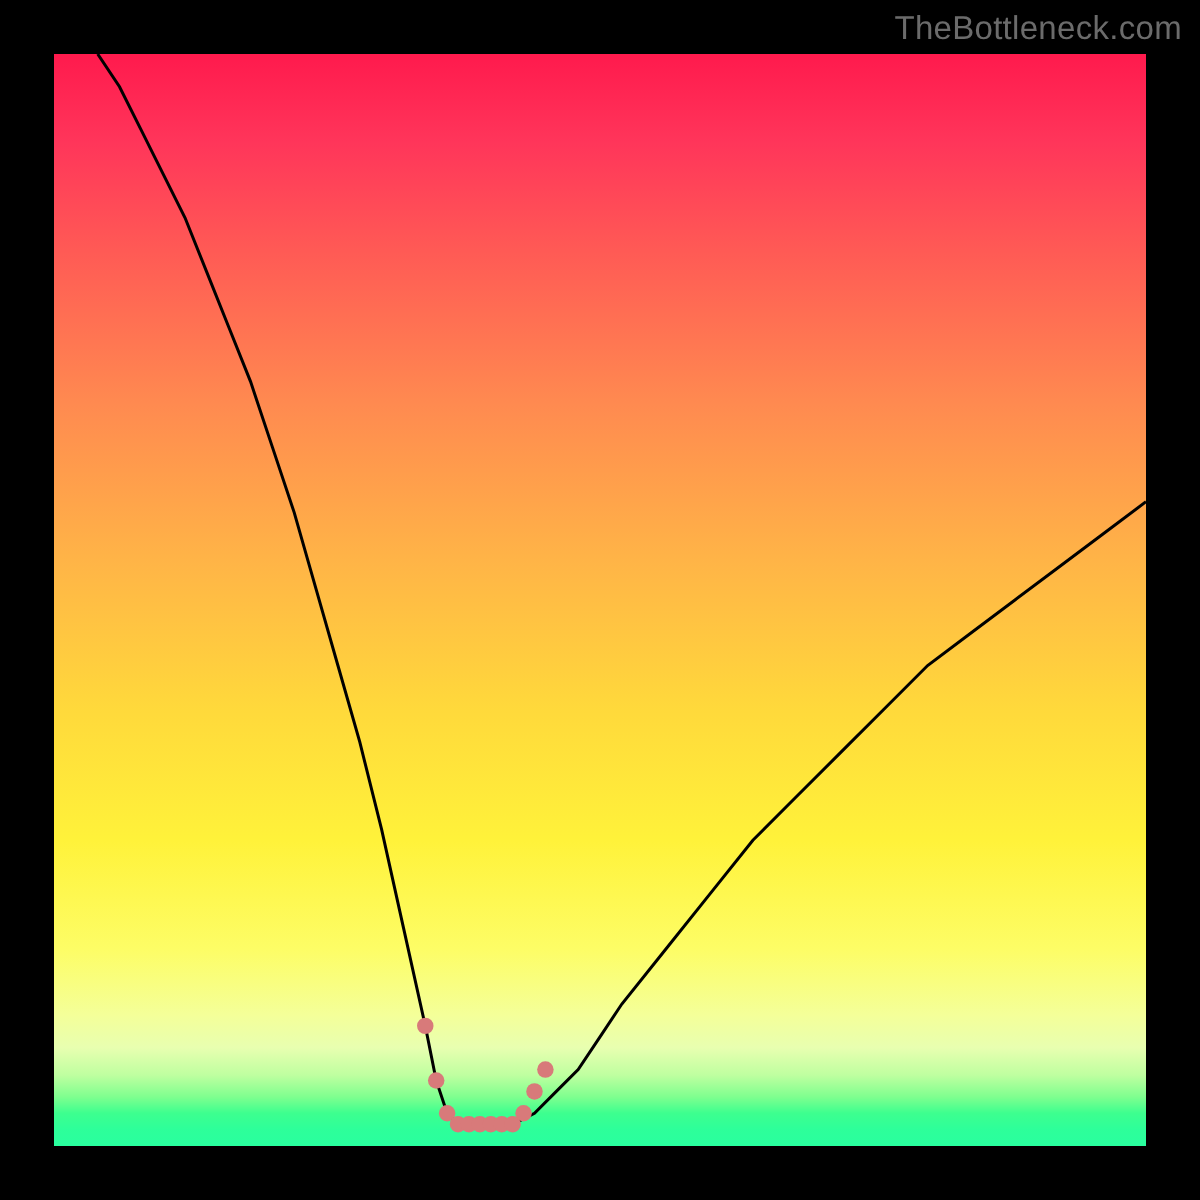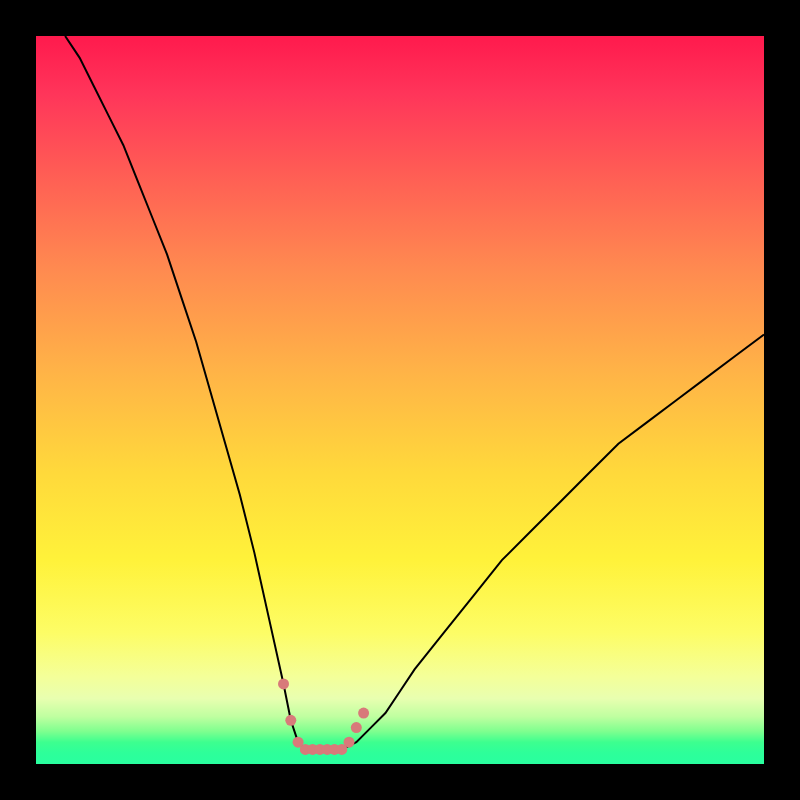--- a/index.html
+++ b/index.html
@@ -68,20 +68,21 @@
     color: #6b6b6b;
     letter-spacing: 0.2px;
     user-select: none;
   }
 </style>
 </head>
 <body>
 
 <div class="frame">
 
+  <div class="watermark">TheBottleneck.com</div>
 
   <div class="plot">
     <div class="gradient"></div>
     <svg class="curves" viewBox="0 0 100 100" preserveAspectRatio="none">
       <g id="curve-group">
           <path d="M4.000 0.000 L6.000 3.000 L8.000 7.000 L10.000 11.000 L12.000 15.000 L14.000 20.000 L16.000 25.000 L18.000 30.000 L20.000 36.000 L22.000 42.000 L24.000 49.000 L26.000 56.000 L28.000 63.000 L30.000 71.000 L32.000 80.000 L34.000 89.000 L35.000 94.000 L36.000 97.000 L37.000 98.000 L38.000 98.000 L40.000 98.000 L42.000 98.000 L44.000 97.000 L46.000 95.000 L48.000 93.000 L50.000 90.000 L52.000 87.000 L56.000 82.000 L60.000 77.000 L64.000 72.000 L68.000 68.000 L72.000 64.000 L76.000 60.000 L80.000 56.000 L84.000 53.000 L88.000 50.000 L92.000 47.000 L96.000 44.000 L100.000 41.000" fill="none" stroke="#000000" stroke-width="2" vector-effect="non-scaling-stroke"></path>
         </g>
       <g id="marker-group">
           <circle cx="34.000" cy="89.000" r="0.755" fill="#d87a7a"></circle>
           <circle cx="35.000" cy="94.000" r="0.755" fill="#d87a7a"></circle>

